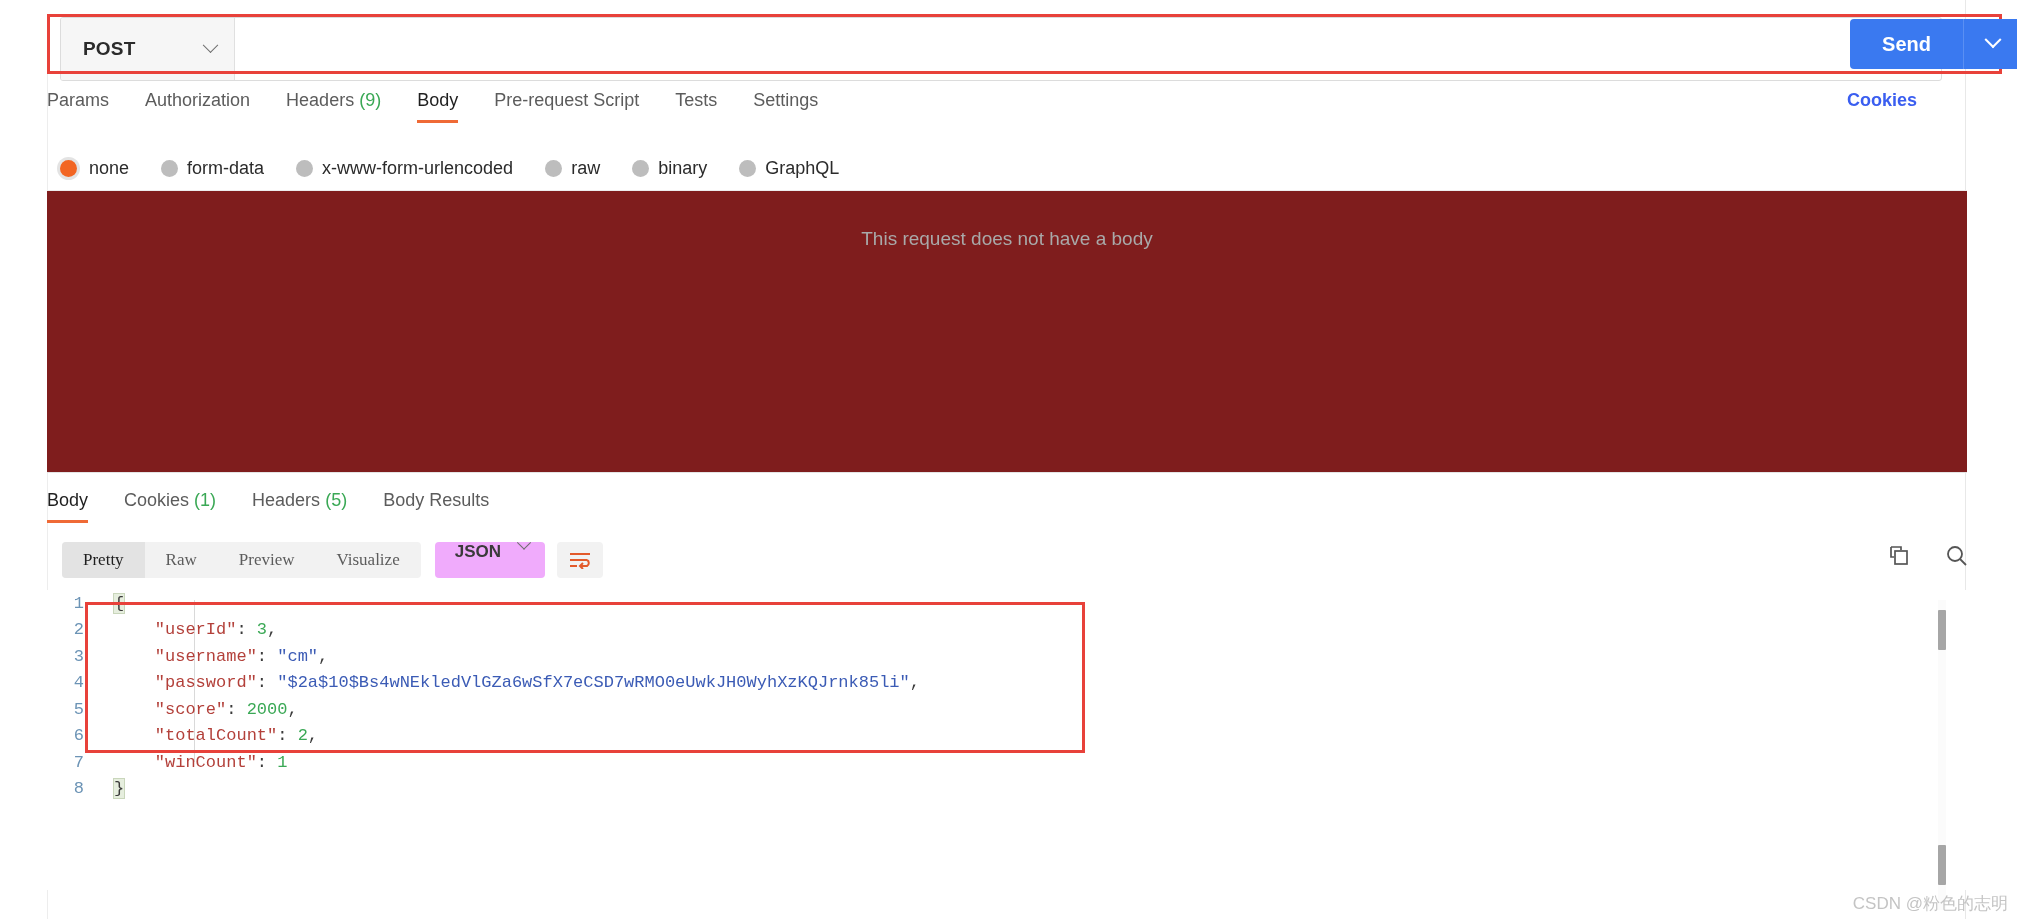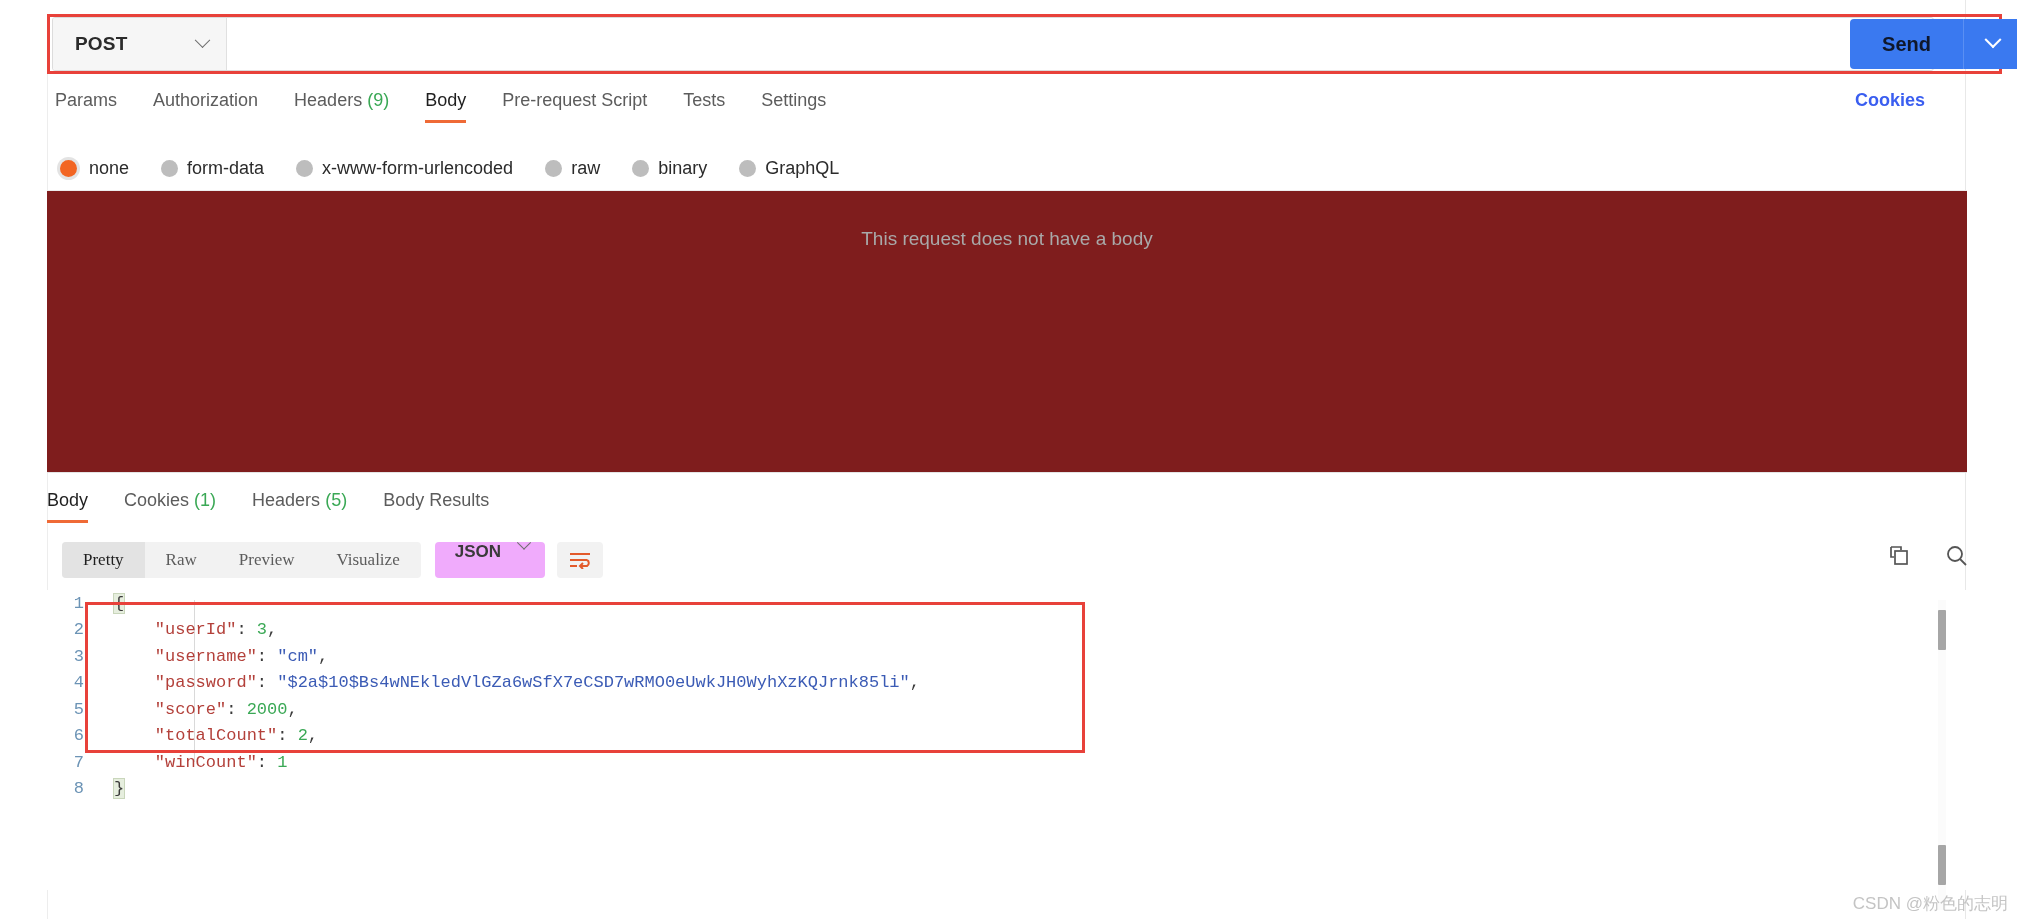--- a/index.html
+++ b/index.html
@@ -25,22 +25,22 @@
   .urlbar-red {
     position: absolute;
     left: 0; top: 0;
     width: 1955px; height: 60px;
     border: 3px solid #e8413a;
     pointer-events: none;
     z-index: 6;
   }
   .urlbar-inner {
     position: absolute;
-    left: 5px; top: 3px;
-    width: 1882px; height: 54px;
+    left: 13px; top: 3px;
+    width: 1882px; height: 64px;
     display: flex;
     border: 1px solid #dcdcdc;
     border-radius: 3px;
     background: #fff;
     overflow: hidden;
   }
   .method-select {
     width: 174px;
     display: flex;
     align-items: center;
@@ -78,21 +78,21 @@
     left: 1803px; top: 5px;
     display: flex;
     height: 50px;
     border-radius: 4px;
     overflow: hidden;
     z-index: 7;
   }
   .send-btn {
     width: 113px;
     background: #3a79f0;
-    color: #0f172a;
+    color: #ffffff;
     font-size: 20px;
     font-weight: bold;
     display: flex;
     align-items: center;
     justify-content: center;
     cursor: pointer;
   }
   .send-caret {
     width: 58px;
     background: #3a79f0;
@@ -110,21 +110,20 @@
     transform: rotate(45deg) translate(-3px,-3px);
   }
 
   
   .req-tabs {
     position: absolute;
     left: 47px; top: 90px;
     width: 1920px; height: 44px;
     display: flex;
     align-items: flex-start;
-    margin-left: 8px;
   }
   .tab {
     position: relative;
     font-size: 18px;
     color: #5c5c5c;
     margin-right: 36px;
     padding-bottom: 12px;
     cursor: pointer;
     white-space: nowrap;
   }

